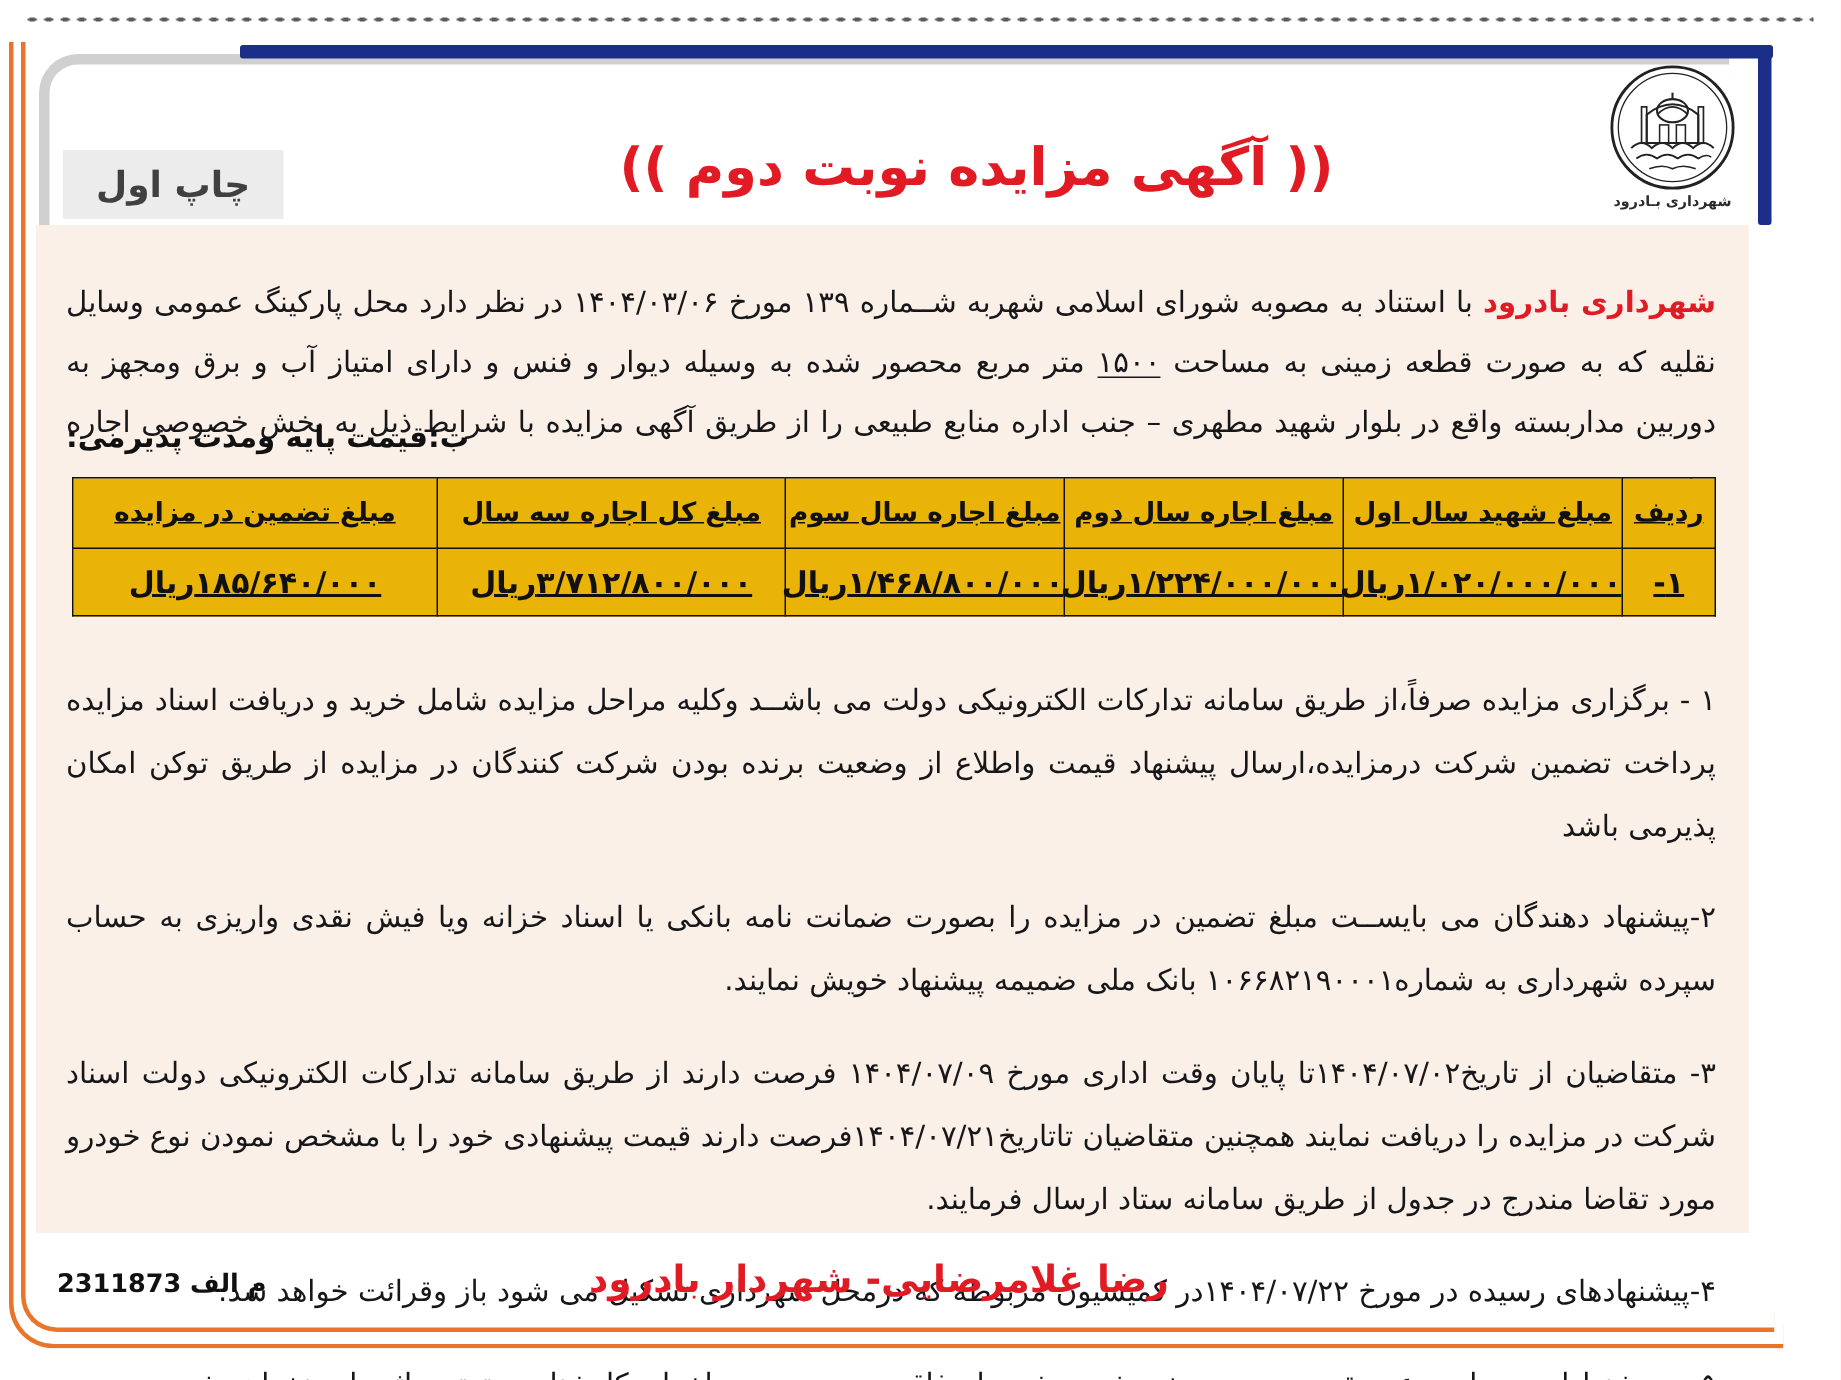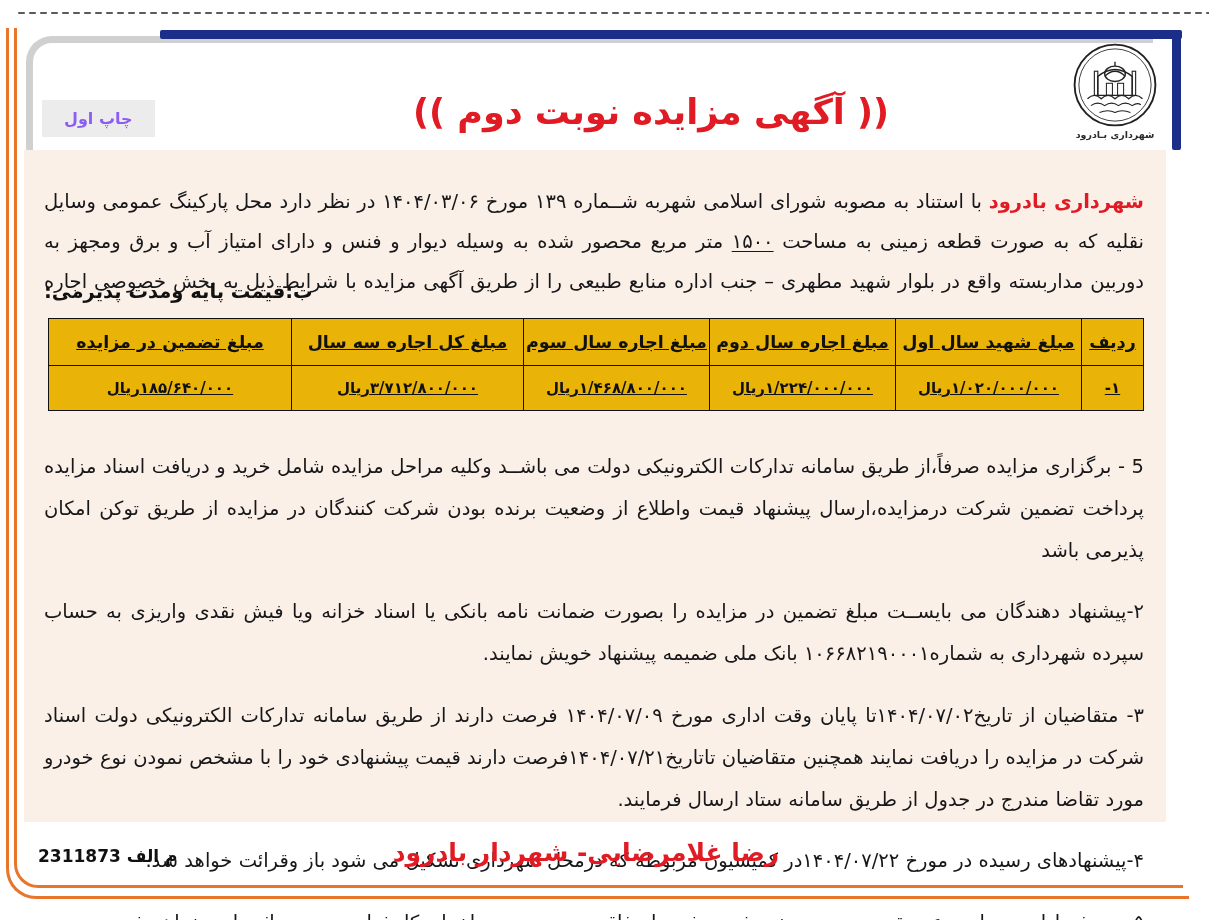--- a/index.html
+++ b/index.html
@@ -73,22 +73,22 @@
     position:absolute;right:150px;top:54px;width:760px;
     text-align:center;
     color:#e01b24;
     font-size:35px;font-weight:bold;
     letter-spacing:-0.5px;
     white-space:nowrap;
     direction:rtl;
   }
   .print-badge{
     position:absolute;left:16px;top:62px;
-    background:#ececec;color:#8b5cf6;
-    font-size:16px;font-weight:bold;
+    background:#ececec;color:#404040;
+    font-size:24px;font-weight:bold;
     padding:9px 22px;
     white-space:nowrap;
   }
 
   
   .panel{
     position:absolute;left:44px;top:150px;width:1142px;height:672px;
     background:#fbf0e8;
   }
 
@@ -120,21 +120,21 @@
     text-align:center;
     color:#111;
     padding:0;
     text-decoration:underline;
   }
   th{
     height:46px;font-size:17.5px;font-weight:bold;
     line-height:22px;
   }
   td{
-    height:44px;font-size:15px;font-weight:bold;
+    height:44px;font-size:20px;font-weight:bold;
   }
   .c-radif{width:62px;}
   .c-y1{width:186px;}
   .c-y2{width:186px;}
   .c-y3{width:186px;}
   .c-tot{width:232px;}
   .c-gua{width:243px;}
 
   
   .clauses{
@@ -259,21 +259,21 @@
             <td>۱/۲۲۴/۰۰۰/۰۰۰ریال</td>
             <td>۱/۴۶۸/۸۰۰/۰۰۰ریال</td>
             <td>۳/۷۱۲/۸۰۰/۰۰۰ریال</td>
             <td>۱۸۵/۶۴۰/۰۰۰ریال</td>
           </tr>
         </tbody>
       </table>
     </div>
 
     <div class="clauses">
-      <p class="clause">5 - برگزاری مزایده صرفاً،از طریق سامانه تدارکات الکترونیکی دولت می باشــد وکلیه مراحل مزایده شامل خرید و دریافت اسناد مزایده پرداخت تضمین شرکت درمزایده،ارسال پیشنهاد قیمت واطلاع از وضعیت برنده بودن شرکت کنندگان  در مزایده  از طریق توکن امکان پذیرمی باشد</p>
+      <p class="clause">۱ - برگزاری مزایده صرفاً،از طریق سامانه تدارکات الکترونیکی دولت می باشــد وکلیه مراحل مزایده شامل خرید و دریافت اسناد مزایده پرداخت تضمین شرکت درمزایده،ارسال پیشنهاد قیمت واطلاع از وضعیت برنده بودن شرکت کنندگان  در مزایده  از طریق توکن امکان پذیرمی باشد</p>
       <p class="clause">۲-پیشنهاد دهندگان می بایســت مبلغ تضمین در مزایده را بصورت ضمانت نامه بانکی یا اسناد خزانه ویا فیش نقدی واریزی به حساب سپرده شهرداری به شماره۱۰۶۶۸۲۱۹۰۰۰۱ بانک ملی ضمیمه پیشنهاد خویش نمایند.</p>
       <p class="clause">۳- متقاضیان از تاریخ۱۴۰۴/۰۷/۰۲تا پایان وقت اداری مورخ ۱۴۰۴/۰۷/۰۹ فرصت دارند از طریق سامانه تدارکات الکترونیکی  دولت اسناد شرکت در مزایده را دریافت نمایند همچنین متقاضیان تاتاریخ۱۴۰۴/۰۷/۲۱فرصت دارند قیمت پیشنهادی خود را  با مشخص نمودن نوع خودرو مورد تقاضا مندرج در جدول از طریق سامانه ستاد ارسال فرمایند.</p>
       <p class="clause single">۴-پیشنهادهای رسیده در مورخ ۱۴۰۴/۰۷/۲۲در کمیسیون مربوطه که درمحل شهرداری تشکیل می شود باز وقرائت خواهد شد.</p>
       <p class="clause single">۵-به پیشنهادات بعد از موعد مقرر ، مبهم ، مخدوش ، مشروط وفاقد سپرده و زیرمبلغ پایه کارشناسی ترتیب اثر داده نخواهد شد.</p>
     </div>
 
   </div>
 
   <div class="footer">
     <div class="sign">رضا غلامرضایی- شهردار بادرود</div>

